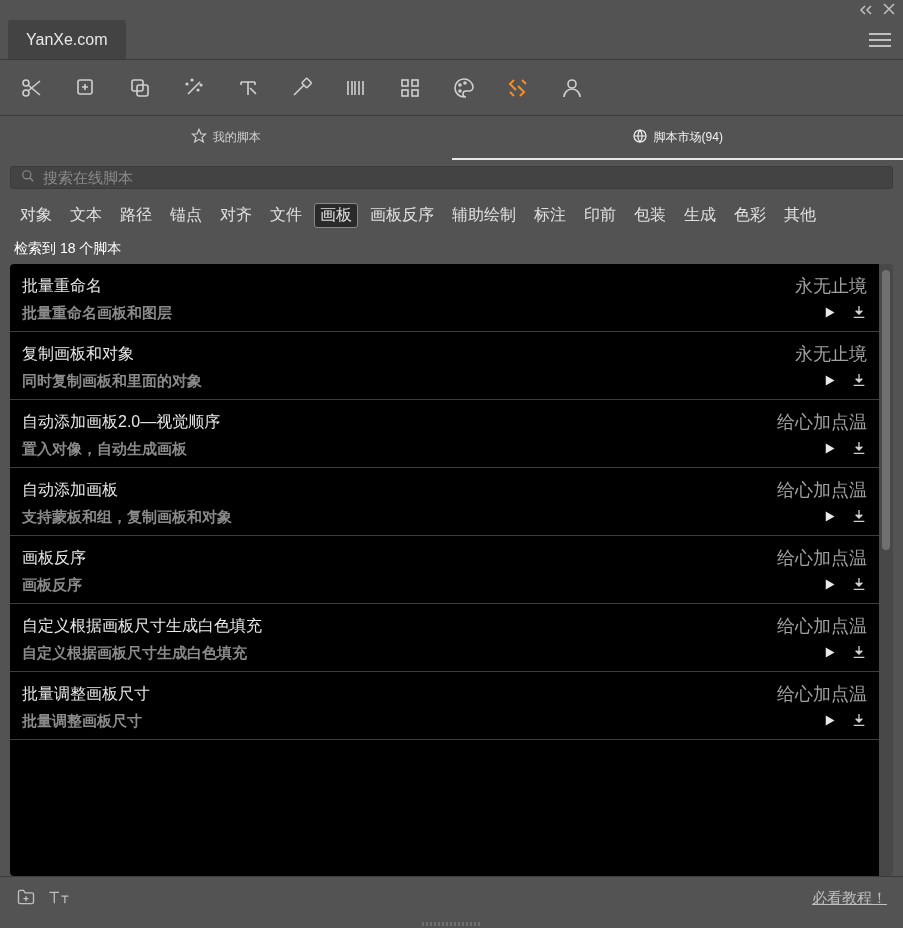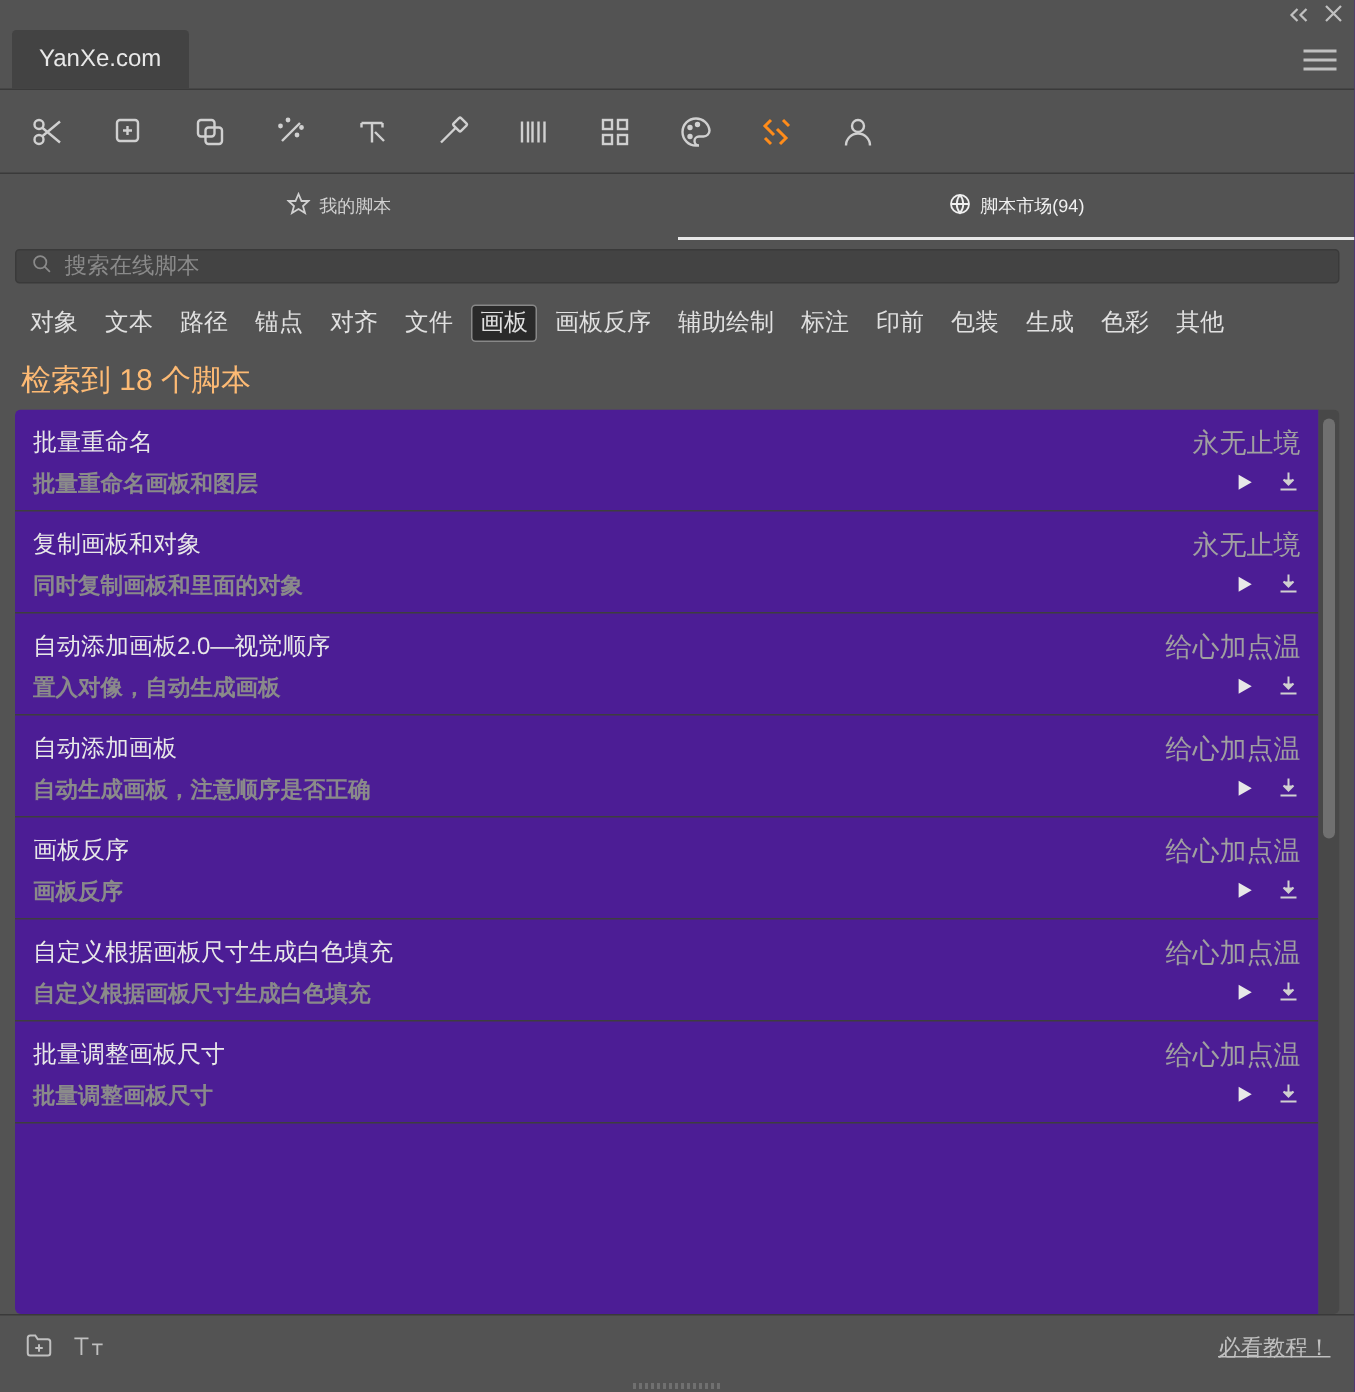--- a/index.html
+++ b/index.html
@@ -142,34 +142,34 @@
     cursor: pointer;
     padding: 2px 6px;
     border-radius: 3px;
   }
   .filter.active {
     background: #2a2a2a;
     border: 1px solid #888;
     padding: 1px 5px;
   }
   .resultcount {
-    color: #fdba74;
-    font-size: 20px;
+    color: #ffffff;
+    font-size: 14px;
     padding: 2px 4px 6px 4px;
   }
   .listwrap {
     flex: 1;
     position: relative;
     display: flex;
     overflow: hidden;
     border-radius: 4px;
   }
   .list {
     flex: 1;
-    background: #4c1d95;
+    background: #000000;
     overflow-y: auto;
   }
   .scrollbar-fake {
     width: 14px;
     background: #484848;
     position: relative;
   }
   .scrollbar-fake .thumb {
     position: absolute;
     top: 6px;
@@ -441,21 +441,21 @@
                   </svg></span>
               </span>
             </div>
           </div>
           <div class="item">
             <div class="item-top">
               <span class="item-title">自动添加画板</span>
               <span class="item-author">给心加点温</span>
             </div>
             <div class="item-bottom">
-              <span class="item-desc">自动生成画板，注意顺序是否正确</span>
+              <span class="item-desc">支持蒙板和组，复制画板和对象</span>
               <span class="item-actions">
                 <span><svg width="15" height="15" viewBox="0 0 24 24">
                     <path d="M6 4 L20 12 L6 20 Z" fill="#e8e8e8" stroke="none"></path>
                   </svg></span>
                 <span><svg width="16" height="16" viewBox="0 0 24 24" fill="none" stroke="#e8e8e8" stroke-width="2">
                     <path d="M12 3 V15 M7 10 L12 15 L17 10 M4 20 H20"></path>
                   </svg></span>
               </span>
             </div>
           </div>

